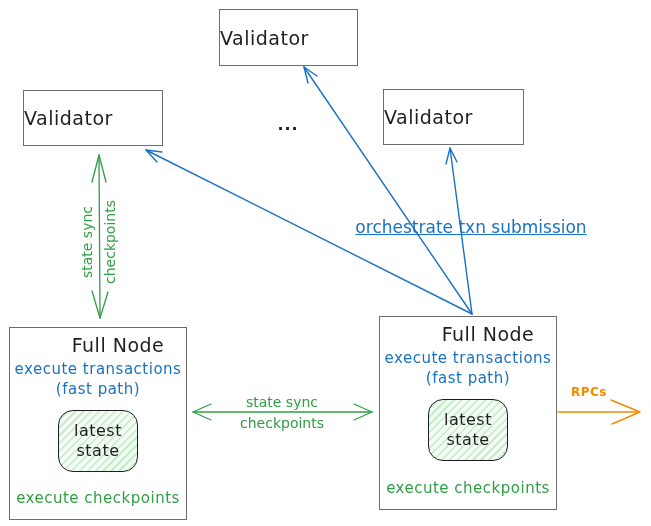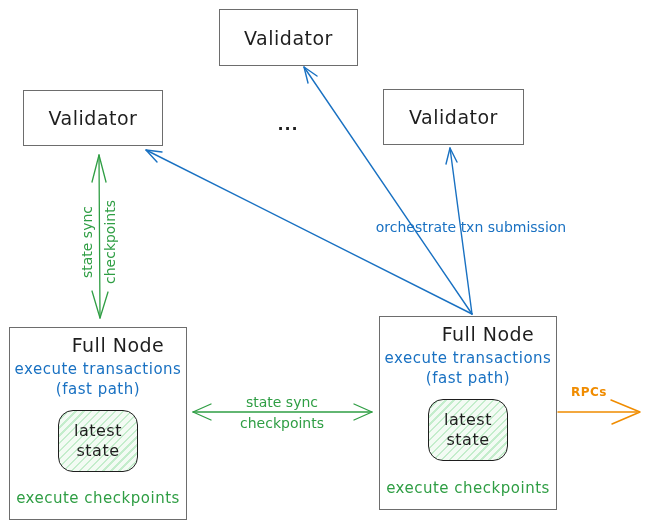--- a/index.html
+++ b/index.html
@@ -3,42 +3,42 @@
 <meta charset="utf-8">
 <style>
   html,body{margin:0;padding:0;background:#ffffff;}
   .canvas{
     position:relative;width:651px;height:526px;background:#ffffff;overflow:hidden;
     font-family:"DejaVu Sans","Liberation Sans",sans-serif;color:#1e1e1e;
   }
   .edges{position:absolute;left:0;top:0;width:651px;height:526px;}
   .box{
     position:absolute;background:#ffffff;border:1.6px solid #6d6d6d;
-    display:flex;align-items:center;justify-content:center;
+    display:flex;align-items:center;
     font-size:19px;letter-spacing:0.5px;
   }
   .validator-top{left:219px;top:9px;width:137px;height:55px;}
   .validator-left{left:23px;top:90px;width:138px;height:54px;}
   .validator-right{left:383px;top:89px;width:139px;height:54px;}
   .full-node{flex-direction:column;justify-content:flex-start;}
   .fn-left{left:9px;top:327px;width:176px;height:191px;}
   .fn-right{left:379px;top:316px;width:176px;height:192px;}
   .fn-title{margin-top:6px;font-size:19px;letter-spacing:0.5px;margin-left:40px;}
   .fn-exec{margin-top:3px;color:#1971c2;font-size:15px;line-height:20px;text-align:center;white-space:nowrap;}
   .state-box{
     margin-top:11px;width:78px;height:60px;border:1.6px solid #1e1e1e;border-radius:15px;
     background:repeating-linear-gradient(135deg,#c4edcc 0 1.6px,rgba(0,0,0,0) 1.6px 5.6px),#f3fbf4;
     display:flex;flex-direction:column;align-items:center;justify-content:center;
     font-size:16px;line-height:20px;color:#1e1e1e;
   }
   .fn-footer{margin-top:auto;margin-bottom:12px;color:#2f9e44;font-size:15px;white-space:nowrap;}
   .ellipsis{position:absolute;left:288px;top:124px;transform:translate(-50%,-50%);
     font-size:16px;font-weight:700;letter-spacing:1px;color:#1e1e1e;}
   .edge-label{position:absolute;text-align:center;white-space:nowrap;}
-  .lbl-orchestrate{left:471px;top:227px;transform:translate(-50%,-50%);color:#1971c2;font-size:14px;}
+  .lbl-orchestrate{left:471px;top:227px;transform:translate(-50%,-50%);color:#1971c2;font-size:17px;text-decoration:underline;}
   .lbl-rpcs{left:589px;top:392px;transform:translate(-50%,-50%);color:#f08c00;font-size:12px;font-weight:700;letter-spacing:0.5px;}
   .lbl-sync-v{left:99px;top:242px;transform:translate(-50%,-50%) rotate(-90deg);
     color:#2f9e44;font-size:14px;line-height:23px;}
   .lbl-sync-h{left:282px;top:413px;transform:translate(-50%,-50%);color:#2f9e44;font-size:14px;line-height:21px;}
   .edge-label div{text-align:center;}
 </style>
 </head>
 <body>
 
 <div class="canvas">

